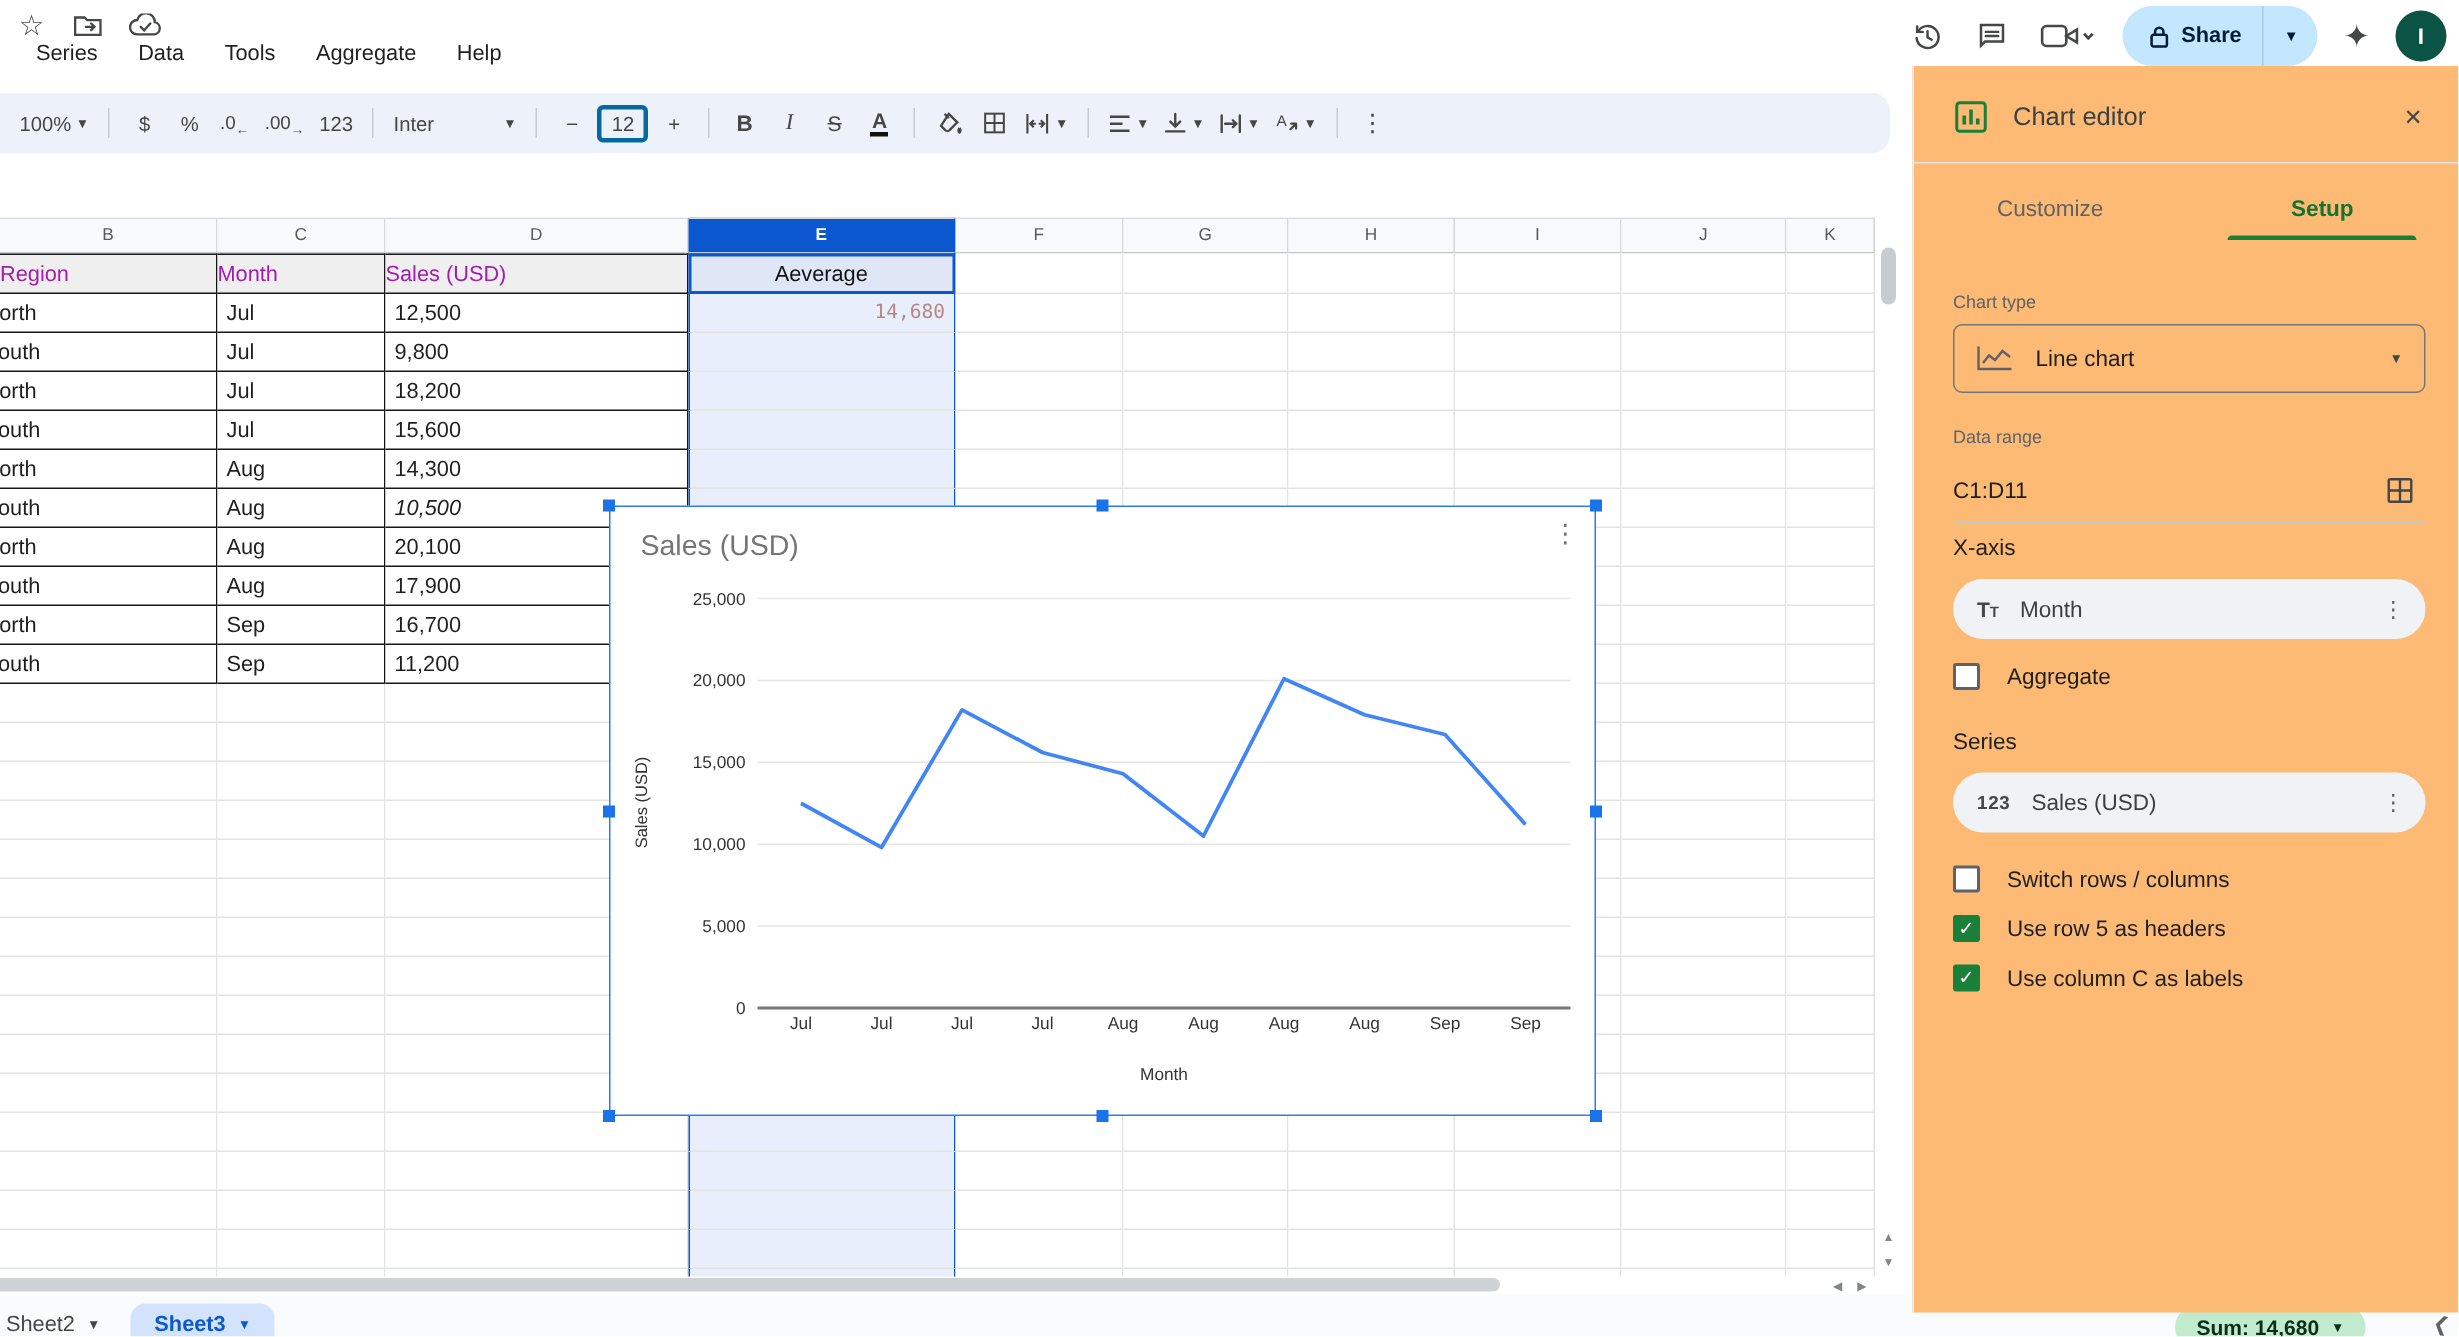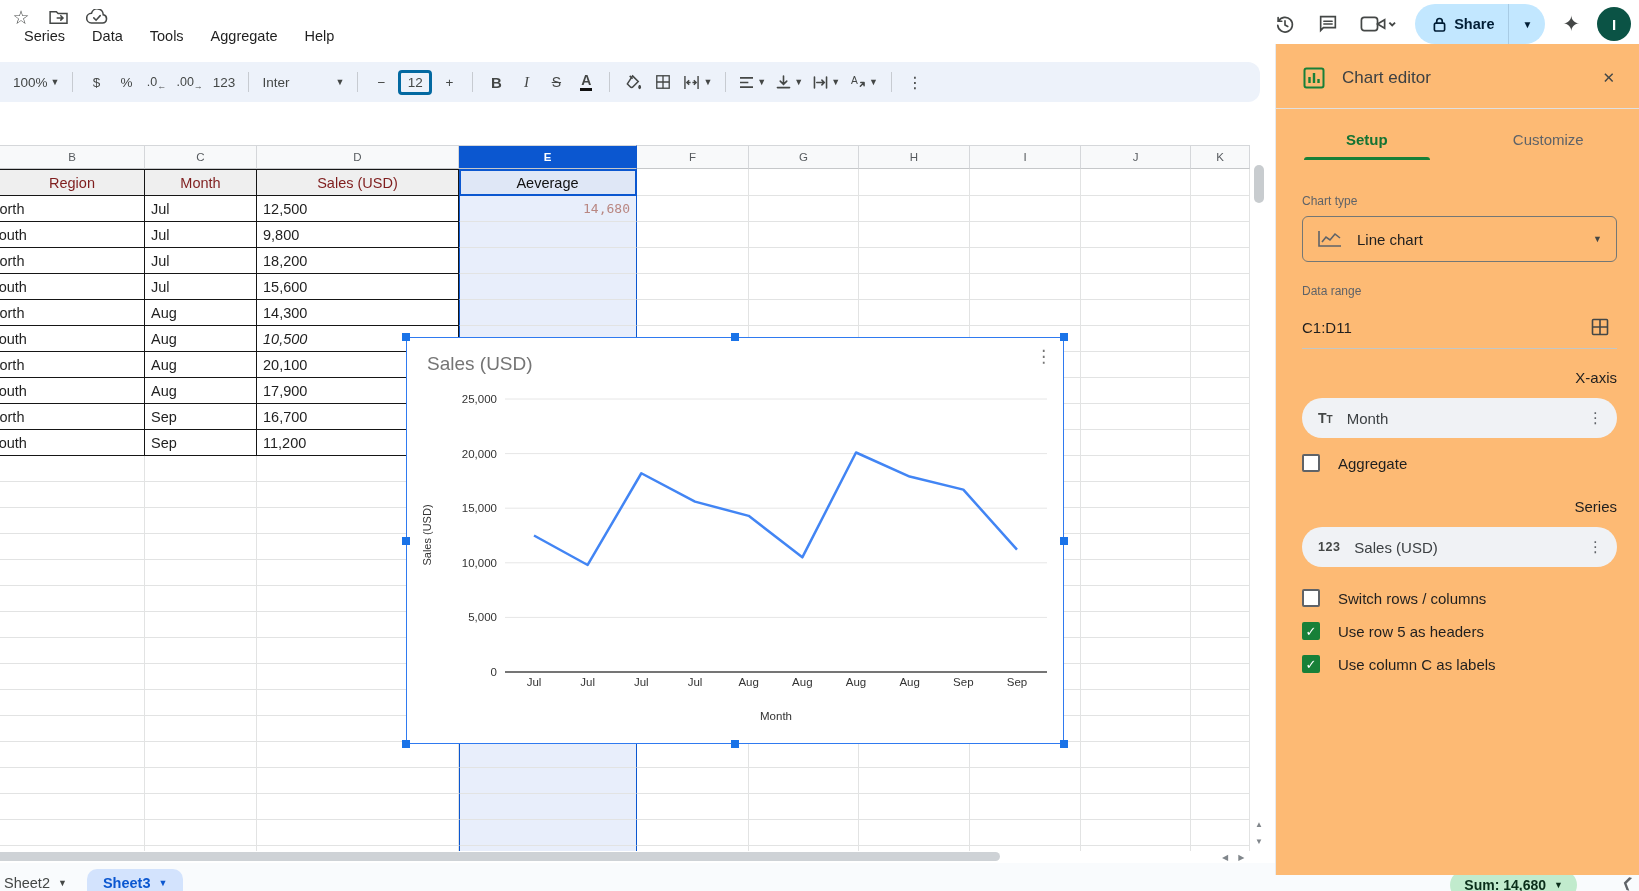--- a/index.html
+++ b/index.html
@@ -39,21 +39,21 @@
 .grid { position:absolute; left:0; top:145px; width:1250px; height:706px; overflow:hidden; background:#fff; }
 .colheads { display:flex; height:24px; }
 .colhead { background:#f8f9fa; border-right:1px solid #d5d7da; border-bottom:1px solid #c6c8ca; border-top:1px solid #d5d7da;
   display:flex; align-items:center; justify-content:center; font-size:11.5px; color:#575b5f; }
 .colhead.sel { background:#0b57d0; color:#fff; font-weight:bold; border-right-color:#0b57d0; }
 .srow { display:flex; }
 .cell { border-right:1px solid #e2e3e3; border-bottom:1px solid #e2e3e3; font-size:14.5px;
   display:flex; align-items:center; overflow:hidden; white-space:nowrap; background:#fff; }
 .cell.tb { border-right:1px solid #161616; border-bottom:1px solid #161616; }
 .cell.tb-top { border-top:1px solid #161616; }
-.cell.thead { background:#efefef; justify-content:center; font-size:14.5px; color:#7f1d1d; }
+.cell.thead { background:#efefef; justify-content:flex-start; font-size:14.5px; color:#a21caf; }
 .cell.left { padding-left:6px; }
 .cell.esel { background:#e8eefb; border-left:1px solid #0b57d0; border-right:1px solid #0b57d0; }
 .cell.eactive { background:#dfe7f6; outline:2px solid #0b57d0; outline-offset:-2px; justify-content:center; color:#111; }
 .cell.epreview { justify-content:flex-end; padding-right:6px; font-family:"DejaVu Sans Mono",monospace; font-size:13px; color:#b98782; }
 .bshift { margin-left:-17px; }
 
 
 .vscroll-thumb { position:absolute; left:1254px; top:165px; width:10px; height:38px; background:#c8cccf; border-radius:6px; }
 .vscroll-arrows { position:absolute; left:1255px; top:820px; display:flex; flex-direction:column; gap:8px; font-size:8px; color:#80868b; }
 .hscroll-thumb { position:absolute; left:0; top:852px; width:1000px; height:9px; background:#ced2d6; border-radius:0 5px 5px 0; }
@@ -85,21 +85,21 @@
 .tabs { display:flex; margin-top:8px; }
 .tab { flex:1; text-align:center; padding:14px 0 12px; font-size:15px; color:#5f6368; position:relative; }
 .tab.active { color:#137333; font-weight:bold; }
 .tab.active .tabline { position:absolute; left:50%; transform:translateX(-50%); bottom:0; width:126px; height:3px; background:#188038; border-radius:3px 3px 0 0; }
 .panel-body { padding:20px 22px 0 26px; }
 .field-label { font-size:12px; color:#5f6368; margin:14px 0 8px; }
 .select-box { display:flex; align-items:center; gap:14px; border:1px solid #747775; border-radius:6px; height:46px; padding:0 14px; }
 .select-label { font-size:15px; color:#1f1f1f; flex:1; }
 .range-row { display:flex; align-items:center; padding:12px 8px 12px 0; border-bottom:1px solid #c4c7c5; margin-bottom:6px; }
 .range-value { font-size:15px; color:#1f1f1f; flex:1; }
-.section-label { font-size:15px; color:#1f1f1f; margin:20px 0 12px;text-align:right; }
+.section-label { font-size:15px; color:#1f1f1f; margin:8px 0 12px; }
 .pill-row { display:flex; align-items:center; gap:14px; background:#f0f2f5; border-radius:20px; height:40px; padding:0 14px 0 16px; margin-bottom:10px; }
 .pill-label { font-size:15px; color:#3c4043; flex:1; }
 .pill-dots { font-size:15px; color:#5f6368; }
 .icon-123 { font-size:12.5px; font-weight:bold; color:#444746; letter-spacing:0.5px; }
 .icon-tt { font-size:14px; color:#444746; font-weight:bold; }
 .icon-tt small { font-size:10px; }
 .add-series { display:flex; align-items:center; border:1px solid #c4c7c5; border-radius:20px; height:38px; padding:0 20px; font-size:15px; color:#444746; margin:4px 0 18px; }
 .cbrow { display:flex; align-items:center; gap:18px; margin:0 0 15px; }
 .cbrow.first { margin-top:22px; }
 .cb { width:18px; height:18px; border:2px solid #5f6368; border-radius:2px; display:flex; align-items:center; justify-content:center; background:#fff; }
@@ -750,22 +750,22 @@
     <div class="panel-header">
       <svg width="24" height="24" viewBox="0 0 24 24" fill="none" stroke="#188038" stroke-width="2">
         <rect x="2.5" y="2.5" width="19" height="19" rx="2"></rect>
         <path d="M7.5 17 V11 M12 17 V7 M16.5 17 v-4" stroke-width="2.4"></path>
       </svg>
       <span class="panel-title">Chart editor</span>
       <span class="panel-close">✕</span>
     </div>
     <div class="panel-divider"></div>
     <div class="tabs">
+      <div class="tab"><span>Customize</span></div>
       <div class="tab active"><span>Setup</span><span class="tabline"></span></div>
-      <div class="tab"><span>Customize</span></div>
     </div>
     <div class="panel-body">
       <div class="field-label">Chart type</div>
       <div class="select-box">
         <svg width="26" height="18" viewBox="0 0 26 18" fill="none" stroke="#5f6368" stroke-width="1.6">
           <path d="M2 1 v15 h22"></path>
             <path d="M5 12 l4 -5 l4 3 l5 -6 l5 4"></path>
         </svg>
         <span class="select-label">Line chart</span>
         <span class="tcaret">▼</span>

